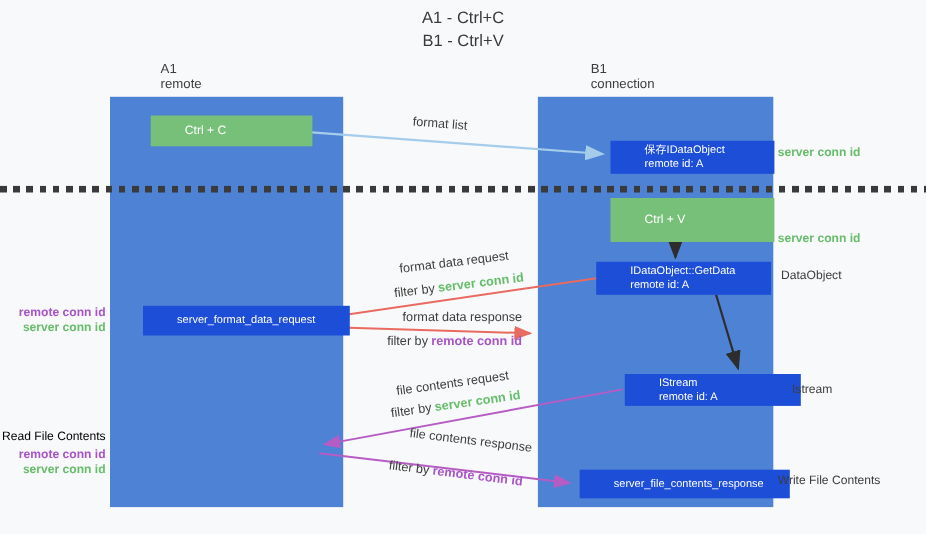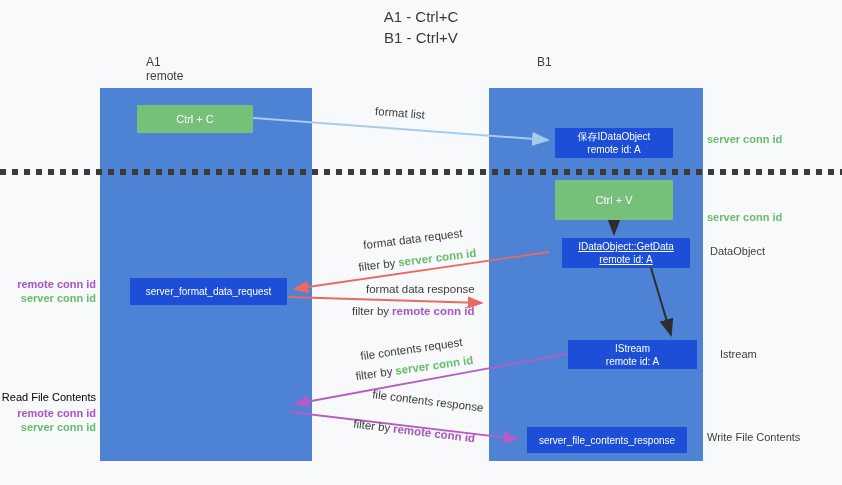--- a/index.html
+++ b/index.html
@@ -6,22 +6,22 @@
   .canvas { position:relative; width:842px; height:485px; background:#f8f9fa;
             font-family:"Liberation Sans",sans-serif; overflow:hidden; }
   .title { position:absolute; top:6px; left:0; width:100%; text-align:center;
            font-size:15px; color:#3a3a3a; line-height:21px; }
   .col-header { position:absolute; width:120px; font-size:12px;
                 color:#3d3d3d; line-height:14px; }
   .lifeline { position:absolute; background:#4d82d5; }
   .dotted-line { position:absolute; left:0; top:169px; width:842px; height:6px;
                  background:repeating-linear-gradient(90deg,#3a3a3a 0 6px,transparent 6px 12px); }
   .arrows { position:absolute; left:0; top:0; pointer-events:none; }
-  .node { position:absolute; display:flex; flex-direction:column; align-items:center;
-          justify-content:center; color:#ffffff; text-align:center; white-space:nowrap; }
+  .node { position:absolute; display:flex; flex-direction:column; align-items:flex-start;
+          justify-content:center; color:#ffffff; text-align:center; white-space:nowrap;padding-left:31px; }
   .green  { background:#77c07a; font-size:11px; }
   .orange { background:#1d4ed8; font-size:10px; line-height:13px; }
   .flow-label { position:absolute; font-size:11.5px; color:#3d3d3d; white-space:nowrap; }
   .side-label { position:absolute; font-size:11px; color:#3d3d3d; white-space:nowrap; }
   .left-label { position:absolute; left:0; width:96px; text-align:right; font-size:11px;
                 white-space:nowrap; }
   .green-text  { color:#67bd6b; font-weight:bold; }
   .purple-text { color:#a854c8; font-weight:bold; }
   .gap { margin-left:3px; }
 </style>
@@ -34,20 +34,21 @@
     <div>A1 - Ctrl+C</div>
     <div>B1 - Ctrl+V</div>
   </div>
 
   <div class="col-header" style="left:146px; top:55px;">
     <div>A1</div>
     <div>remote</div>
   </div>
   <div class="col-header" style="left:537px; top:55px;">
     <div>B1</div>
+    <div>connection</div>
   </div>
 
   <div class="lifeline" style="left:100px; top:88px; width:212px; height:373px;"></div>
   <div class="lifeline" style="left:489px; top:88px; width:214px; height:373px;"></div>
 
   <div class="dotted-line"></div>
 
   <svg class="arrows" width="842" height="485" viewBox="0 0 842 485">
     <defs>
       <marker id="m-blue" markerWidth="9" markerHeight="7" refX="8" refY="3.5" orient="auto">
@@ -78,21 +79,21 @@
 
   <div class="node orange" style="left:555px; top:128px; width:118px; height:30px;">
     <div>保存IDataObject</div>
     <div>remote id: A</div>
   </div>
 
   <div class="node green" style="left:555px; top:180px; width:118px; height:40px;">
     <div>Ctrl + V</div>
   </div>
 
-  <div class="node orange" style="left:562px; top:238px; width:128px; height:30px;text-decoration:underline;">
+  <div class="node orange" style="left:542px; top:238px; width:128px; height:30px;">
     <div>IDataObject::GetData</div>
     <div>remote id: A</div>
   </div>
 
   <div class="node orange" style="left:130px; top:278px; width:157px; height:27px;">
     <div>server_format_data_request</div>
   </div>
 
 
   <div class="node orange" style="left:568px; top:340px; width:129px; height:29px;">

